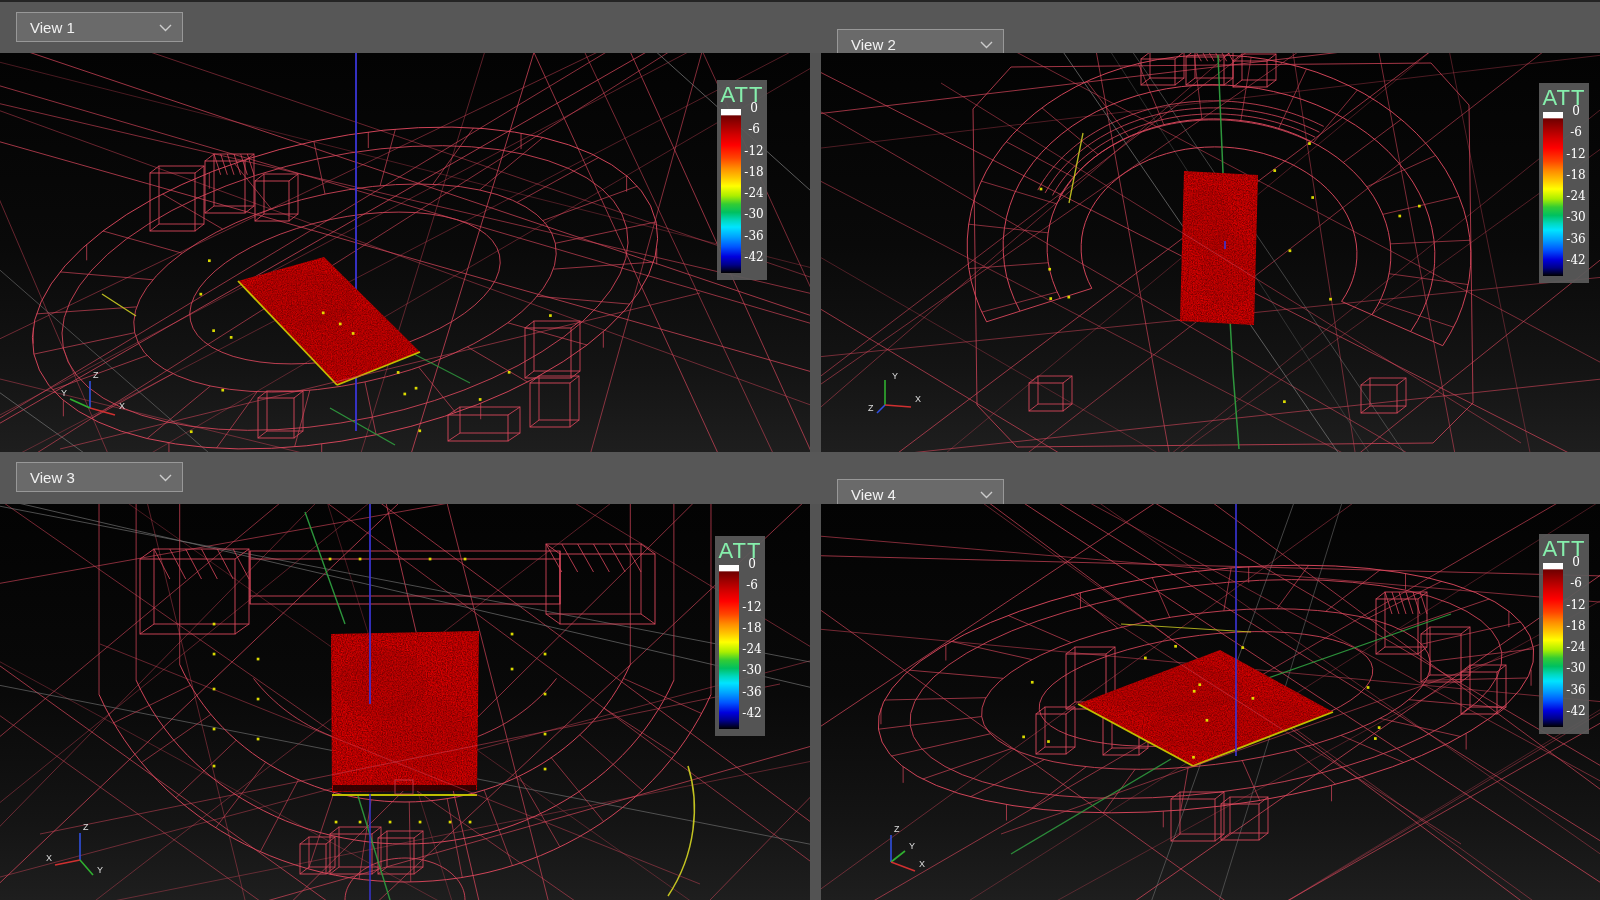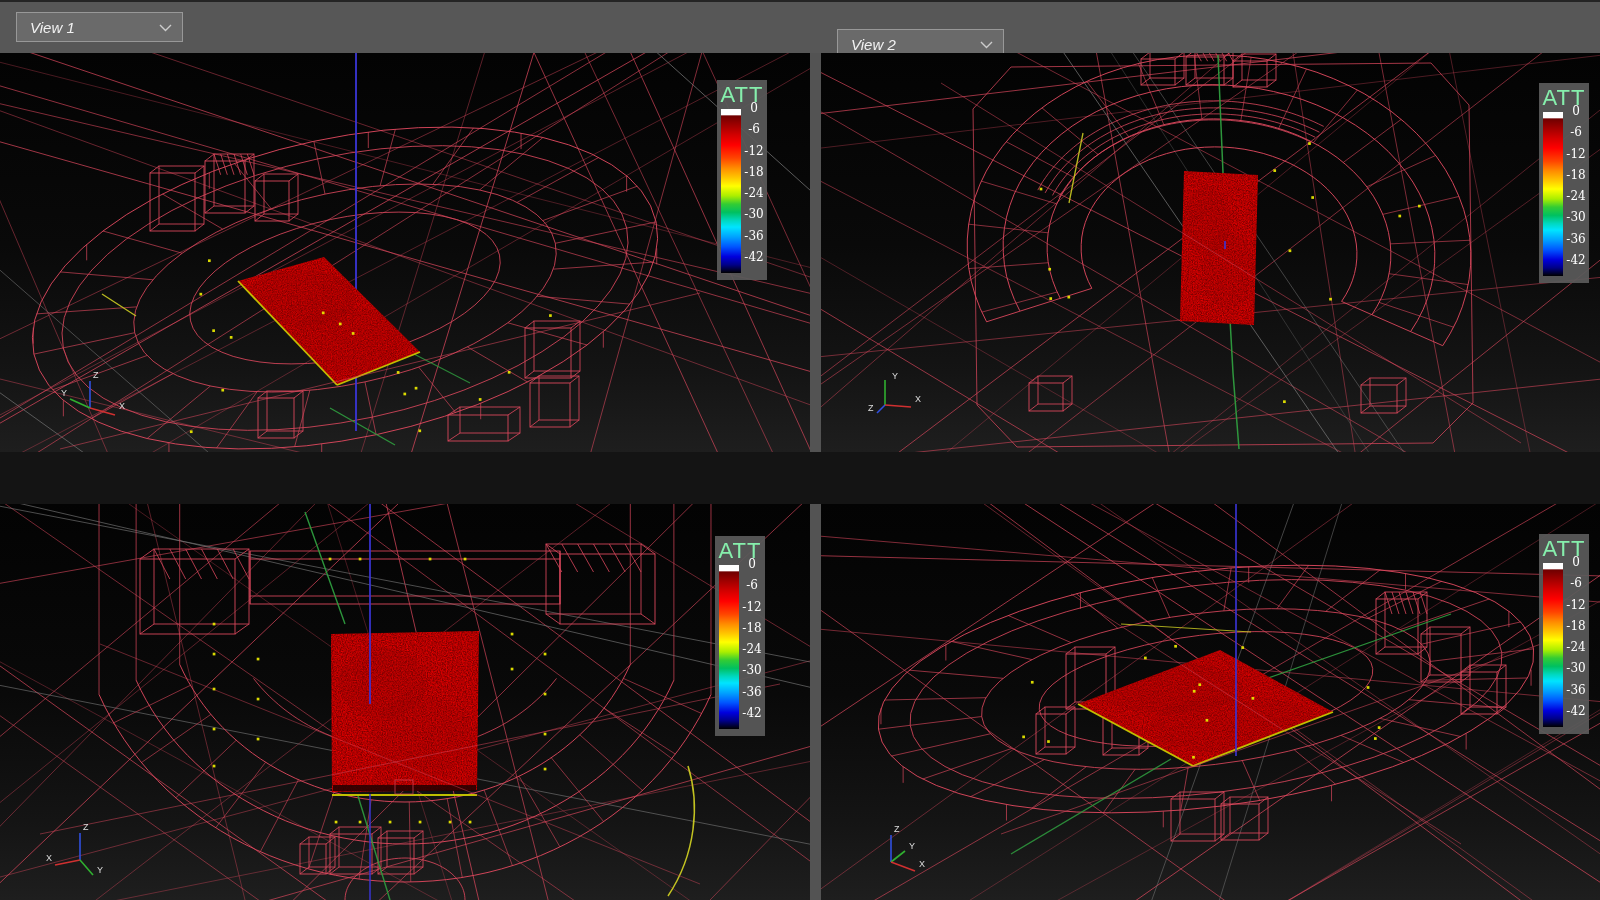--- a/index.html
+++ b/index.html
@@ -1,20 +1,20 @@
 <!DOCTYPE html>
 <html><head>
 <meta charset="utf-8">
 <style>
   html,body{margin:0;padding:0;background:#141414;}
   body{width:1600px;height:900px;overflow:hidden;font-family:"Liberation Sans",sans-serif;position:relative;}
   .app{display:grid;width:1600px;height:900px;
        grid-template-columns:810px 11px 779px;
        grid-template-rows:53px 399px 52px 396px;}
-  .band{background:#575757;position:relative;grid-column:1/4;border-top:2px solid #242424;box-sizing:border-box;font-style:italic;}
+  .band{background:#575757;position:relative;grid-column:1/4;border-top:2px solid #242424;box-sizing:border-box;}
   .band1{grid-row:1;}
   .band2{grid-row:3;border-top:none;}
   .vdivider{background:#535353;}
   .vd1{grid-row:2;grid-column:2;}
   .vd2{grid-row:4;grid-column:2;}
   .viewport{position:relative;overflow:hidden;
      background:linear-gradient(180deg,#030303 0%,#090909 48%,#141414 80%,#1e1e1e 100%);}
   #vp1{grid-row:2;grid-column:1;}
   #vp2{grid-row:2;grid-column:3;}
   #vp3{grid-row:4;grid-column:1;}
@@ -386,20 +386,34 @@
             <span>-18</span>
             <span>-24</span>
             <span>-30</span>
             <span>-36</span>
             <span>-42</span>
           </div>
       </div>
     </div>
   </div>
 
+  <div class="band band2">
+    <div class="dd dd-left">
+      <span>View 3</span>
+      <svg class="chev" width="13" height="8">
+        <polyline points="1,1 6.5,6.5 12,1" fill="none" stroke="#cccccc" stroke-width="1.4"></polyline>
+      </svg>
+    </div>
+    <div class="dd dd-right">
+      <span>View 4</span>
+      <svg class="chev" width="13" height="8">
+        <polyline points="1,1 6.5,6.5 12,1" fill="none" stroke="#cccccc" stroke-width="1.4"></polyline>
+      </svg>
+    </div>
+  </div>
 
   <div class="viewport" id="vp3">
     <svg class="scene" id="scene3" viewBox="0 0 810 396" preserveAspectRatio="none">
         <defs>
           <filter id="scene3-spk" x="-5%" y="-5%" width="110%" height="110%">
             <feTurbulence type="fractalNoise" baseFrequency="0.8" numOctaves="2" seed="23" result="t"></feTurbulence>
             <feColorMatrix in="t" type="matrix" values="0 0 0 0 0.22  0 0 0 0 0  0 0 0 0 0  0.85 0.85 0.85 0 -0.58" result="a"></feColorMatrix>
             <feComposite in="a" in2="SourceGraphic" operator="atop"></feComposite>
           </filter>
           <clipPath id="h3c">

